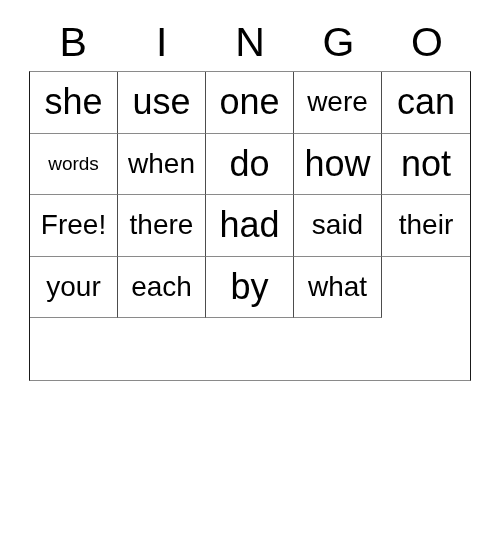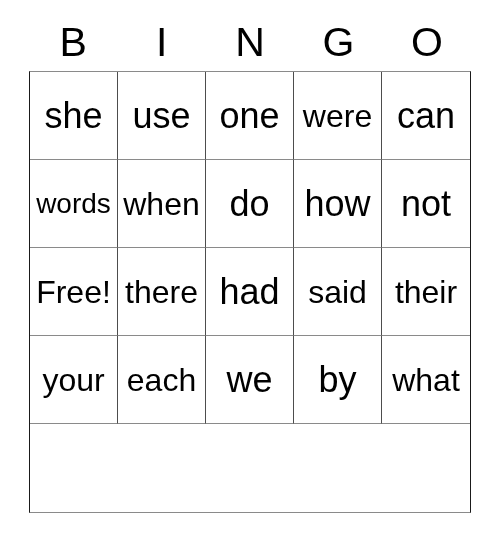--- a/index.html
+++ b/index.html
@@ -37,21 +37,21 @@
     font-weight: 400;
     line-height: 1;
     letter-spacing: 0;
     color: #000;
     user-select: none;
   }
 
   
   #bingo-grid {
     width: 442px;
-    height: 442px;
+    height: 310px;
     display: grid;
     grid-template-columns: repeat(5, 1fr);
     grid-template-rows: repeat(5, 1fr);
     border-top: 1px solid #8a8a8a;
     border-left: 1px solid #1a1a1a;
     border-right: 1px solid #1a1a1a;
     border-bottom: 1px solid #8a8a8a;
     box-sizing: border-box;
     background: #ffffff;
   }
@@ -71,22 +71,22 @@
   .cell-text {
     display: block;
     text-align: center;
     line-height: 1;
     font-weight: 400;
     white-space: nowrap;
     color: #000000;
   }
   
   .cell-text.size-lg  { font-size: 36px; }
-  .cell-text.size-md  { font-size: 32px; }
-  .cell-text.size-sm  { font-size: 28px; }
+  .cell-text.size-md  { font-size: 28px; }
+  .cell-text.size-sm  { font-size: 19px; }
 </style>
 </head>
 <body>
 
 <div id="bingo-card">
 
   <div id="bingo-header">
     <div class="header-letter">B</div>
     <div class="header-letter">I</div>
     <div class="header-letter">N</div>
@@ -140,23 +140,20 @@
       <div class="bingo-cell">
         <span class="cell-text size-md">their</span>
       </div>
       <div class="bingo-cell">
         <span class="cell-text size-md">your</span>
       </div>
       <div class="bingo-cell">
         <span class="cell-text size-md">each</span>
       </div>
       <div class="bingo-cell">
-        <span class="cell-text size-lg">we</span>
-      </div>
-      <div class="bingo-cell">
         <span class="cell-text size-lg">by</span>
       </div>
       <div class="bingo-cell">
         <span class="cell-text size-md">what</span>
       </div>
     </div>
 
 </div>
 
 </body></html>

